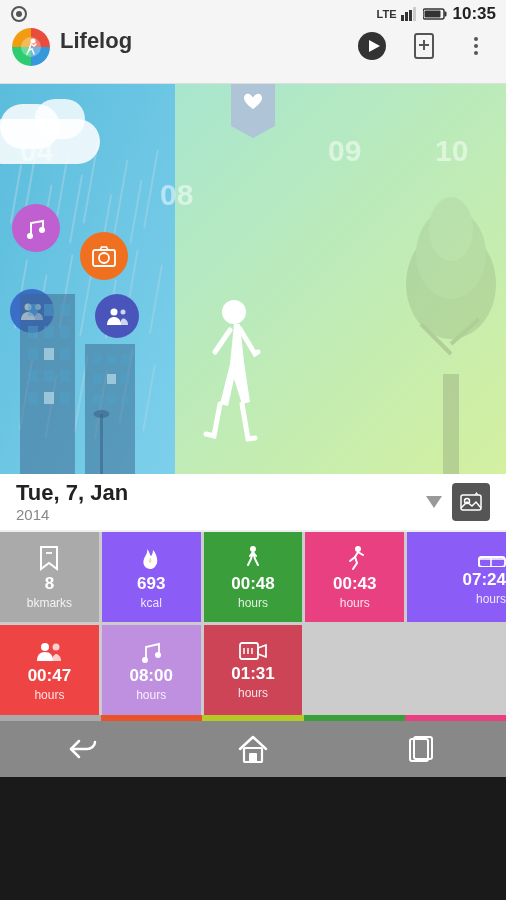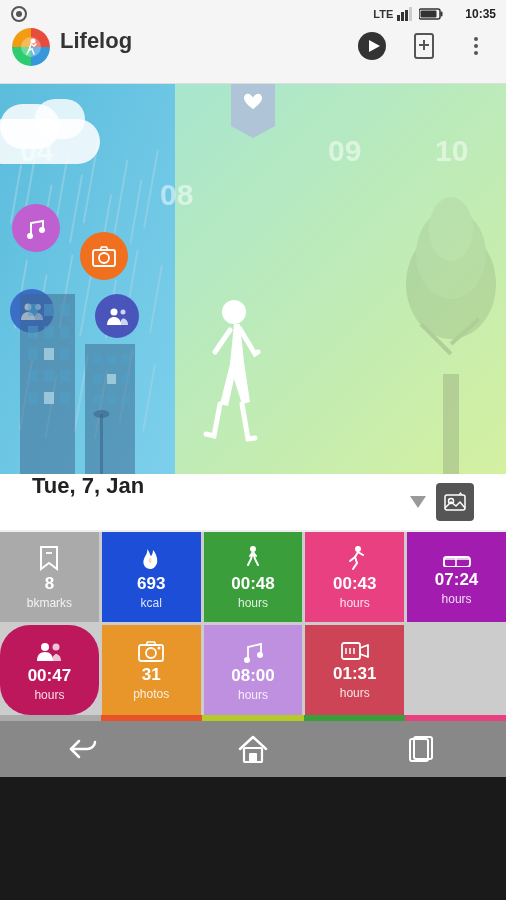--- a/index.html
+++ b/index.html
@@ -88,21 +88,22 @@
       font-size: 30px;
       font-weight: bold;
       color: rgba(255,255,255,0.5);
     }
 
     
     .date-bar {
       height: 58px;
       background: #fff;
       display: flex;
-      padding: 0 32px;
+      align-items: center;
+      padding: 0 16px;
       border-bottom: 2px solid #eee;
     }
     .date-text-main {
       font-size: 22px;
       font-weight: bold;
       color: #222;
       line-height: 1.1;
     }
     .date-text-year {
       font-size: 15px;
@@ -215,21 +216,21 @@
       <rect x="4" y="5" width="3" height="9" fill="#333"></rect>
       <rect x="8" y="3" width="3" height="11" fill="#333"></rect>
       <rect x="12" y="0" width="3" height="14" fill="#ccc"></rect>
     </svg>
 
     <svg width="24" height="12" viewBox="0 0 24 12">
       <rect x="0" y="1" width="21" height="10" rx="2" fill="none" stroke="#333" stroke-width="1.5"></rect>
       <rect x="21.5" y="3.5" width="2" height="5" rx="1" fill="#333"></rect>
       <rect x="1.5" y="2.5" width="16" height="7" rx="1" fill="#333"></rect>
     </svg>
-    <span style="font-size:12px;font-weight:bold;color:#222;margin-left:18px;">10:35</span>
+    <span style="font-size:17px;font-weight:bold;color:#222;margin-left:2px;">10:35</span>
   </div>
 </div>
 
 <div class="top-nav">
   <div class="nav-logo">
     <svg width="22" height="22" viewBox="0 0 22 22">
       <circle cx="11" cy="11" r="10" fill="white" opacity="0.3"></circle>
 
       <circle cx="13" cy="5" r="2.5" fill="white"></circle>
       <path d="M11 8 L9 14 L12 13 L14 18" stroke="white" stroke-width="1.5" fill="none" stroke-linecap="round"></path>
@@ -415,20 +416,21 @@
       <path d="M50 160 L20 130" stroke="#7a8a6a" stroke-width="4"></path>
       <path d="M50 150 L78 125" stroke="#7a8a6a" stroke-width="4"></path>
     </svg>
   </div>
 
 </div>
 
 <div class="date-bar">
   <div>
     <div class="date-text-main">Tue, 7, Jan</div>
+    <div class="date-text-year">2014</div>
   </div>
   <div class="date-right">
     <div class="triangle-indicator"></div>
     <div class="photo-icon-box">
       <svg width="22" height="20" viewBox="0 0 22 20">
         <rect x="1" y="3" width="20" height="15" rx="2" fill="none" stroke="white" stroke-width="1.5"></rect>
         <circle cx="7" cy="9" r="2.5" fill="none" stroke="white" stroke-width="1.5"></circle>
         <path d="M1 16 L7 10 L12 14 L16 10 L21 16" stroke="white" stroke-width="1.5" fill="none"></path>
         <path d="M15 3 L16.5 1 L18 3" stroke="white" stroke-width="1.2" fill="none"></path>
       </svg>
@@ -440,21 +442,21 @@
     <div class="stat-cell" style="background: rgb(170, 170, 170);">
       <div class="stat-icon">
         <svg width="24" height="26" viewBox="0 0 24 26">
           <path d="M4 2 L20 2 L20 24 L12 18 L4 24 Z" fill="none" stroke="white" stroke-width="2"></path>
           <line x1="9" y1="8" x2="15" y2="8" stroke="white" stroke-width="1.8"></line>
         </svg>
       </div>
       <div class="stat-value">8</div>
       <div class="stat-label">bkmarks</div>
     </div>
-    <div class="stat-cell" style="background: #1d4ed8;">
+    <div class="stat-cell" style="background: #8b5cf6;">
       <div class="stat-icon">
         <svg width="22" height="26" viewBox="0 0 22 26">
           <path d="M11 24 C5 24 2 19 4 14 C5.5 10 8 8 7 4 C10 7 10 11 11 11 C11 11 13 9 13 5 C16 8 18 14 17 18 C16.5 20 14 24 11 24Z" fill="white"></path>
           <path d="M11 18 C9 18 8 17 9 15 C9.5 14 10 13 10 12 C11 13.5 12 16 11 18Z" fill="rgba(255,200,100,0.7)"></path>
         </svg>
       </div>
       <div class="stat-value">693</div>
       <div class="stat-label">kcal</div>
     </div>
     <div class="stat-cell" style="background: rgb(58, 158, 58);">
@@ -475,54 +477,42 @@
         <svg width="24" height="26" viewBox="0 0 24 26">
           <circle cx="15" cy="4" r="3" fill="white"></circle>
           <path d="M15 7 L12 12 L7 16" stroke="white" stroke-width="2" fill="none" stroke-linecap="round"></path>
           <path d="M12 12 L14 18 L10 24" stroke="white" stroke-width="2" fill="none" stroke-linecap="round"></path>
           <path d="M15 7 L20 10" stroke="white" stroke-width="2" fill="none" stroke-linecap="round"></path>
         </svg>
       </div>
       <div class="stat-value">00:43</div>
       <div class="stat-label">hours</div>
     </div>
-    <div class="stat-cell" style="background: #a21caf;">
+    <div class="stat-cell" style="background: #8b5cf6; align-items: flex-end;">
       <div class="stat-icon">
         <svg width="28" height="18" viewBox="0 0 28 18">
           <rect x="1" y="8" width="26" height="10" rx="3" fill="none" stroke="white" stroke-width="1.8"></rect>
           <rect x="1" y="8" width="12" height="10" rx="2" fill="none" stroke="white" stroke-width="1.5"></rect>
           <path d="M1 10 L27 10" stroke="white" stroke-width="1.5"></path>
         </svg>
       </div>
       <div class="stat-value">07:24</div>
       <div class="stat-label">hours</div>
     </div>
-    <div class="stat-cell" style="background: #be185d; border-radius: 30px;">
+    <div class="stat-cell" style="background: #ef4444;">
       <div class="stat-icon">
         <svg width="28" height="24" viewBox="0 0 28 24">
           <circle cx="10" cy="8" r="4" fill="white"></circle>
           <path d="M2 22 C2 16 5 13 10 13 C15 13 18 16 18 22" fill="white"></path>
           <circle cx="21" cy="8" r="3.5" fill="white" opacity="0.75"></circle>
           <path d="M17 22 C17 17 20 15 21 15 C23 15 26 17 26 22" fill="white" opacity="0.75"></path>
         </svg>
       </div>
       <div class="stat-value">00:47</div>
       <div class="stat-label">hours</div>
-    </div>
-    <div class="stat-cell" style="background: rgb(232, 149, 42);">
-      <div class="stat-icon">
-        <svg width="26" height="22" viewBox="0 0 26 22">
-          <rect x="1" y="5" width="24" height="16" rx="2" fill="none" stroke="white" stroke-width="1.8"></rect>
-          <circle cx="13" cy="13" r="5" fill="none" stroke="white" stroke-width="1.8"></circle>
-          <path d="M8 5 L9.5 2 L16.5 2 L18 5" stroke="white" stroke-width="1.5" fill="none"></path>
-          <circle cx="21" cy="8" r="1.5" fill="white"></circle>
-        </svg>
-      </div>
-      <div class="stat-value">31</div>
-      <div class="stat-label">photos</div>
     </div>
     <div class="stat-cell" style="background: rgb(192, 144, 224);">
       <div class="stat-icon">
         <svg width="24" height="24" viewBox="0 0 24 24">
           <path d="M7 20 L7 8 L20 5 L20 15" stroke="white" stroke-width="1.8" fill="none" stroke-linecap="round"></path>
           <circle cx="6" cy="21" r="3" fill="white"></circle>
           <circle cx="19" cy="16" r="3" fill="white"></circle>
         </svg>
       </div>
       <div class="stat-value">08:00</div>

